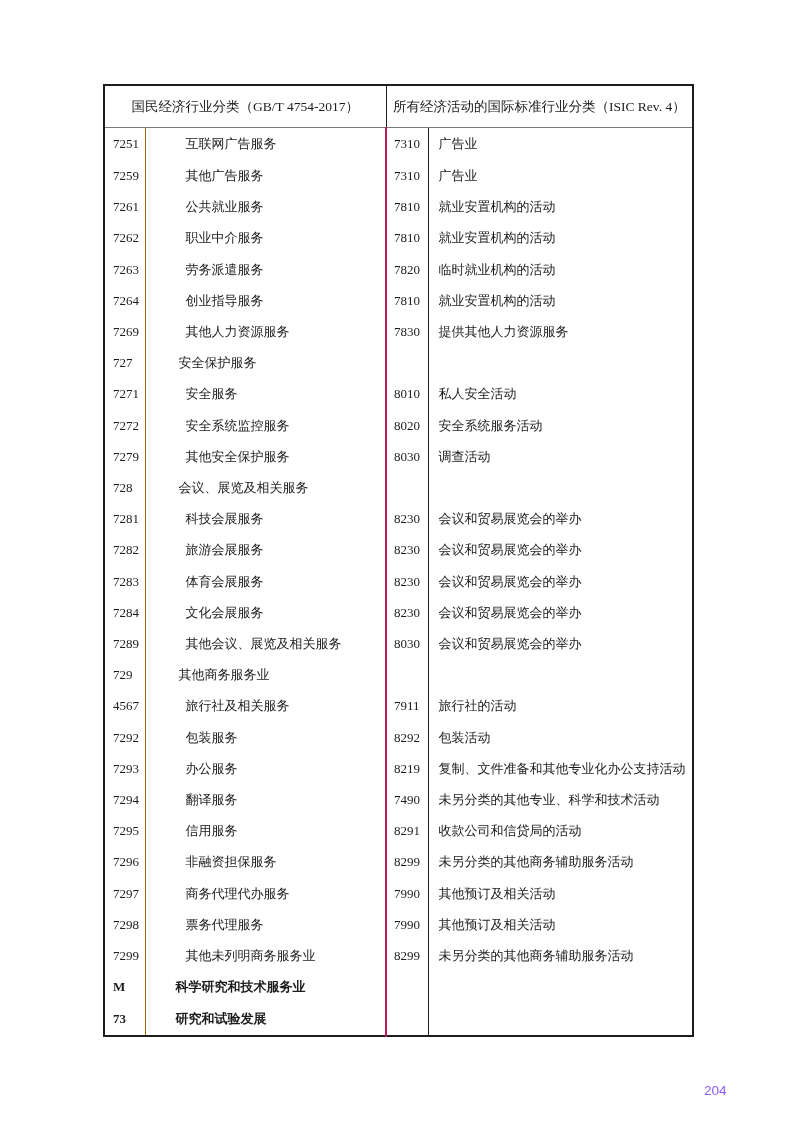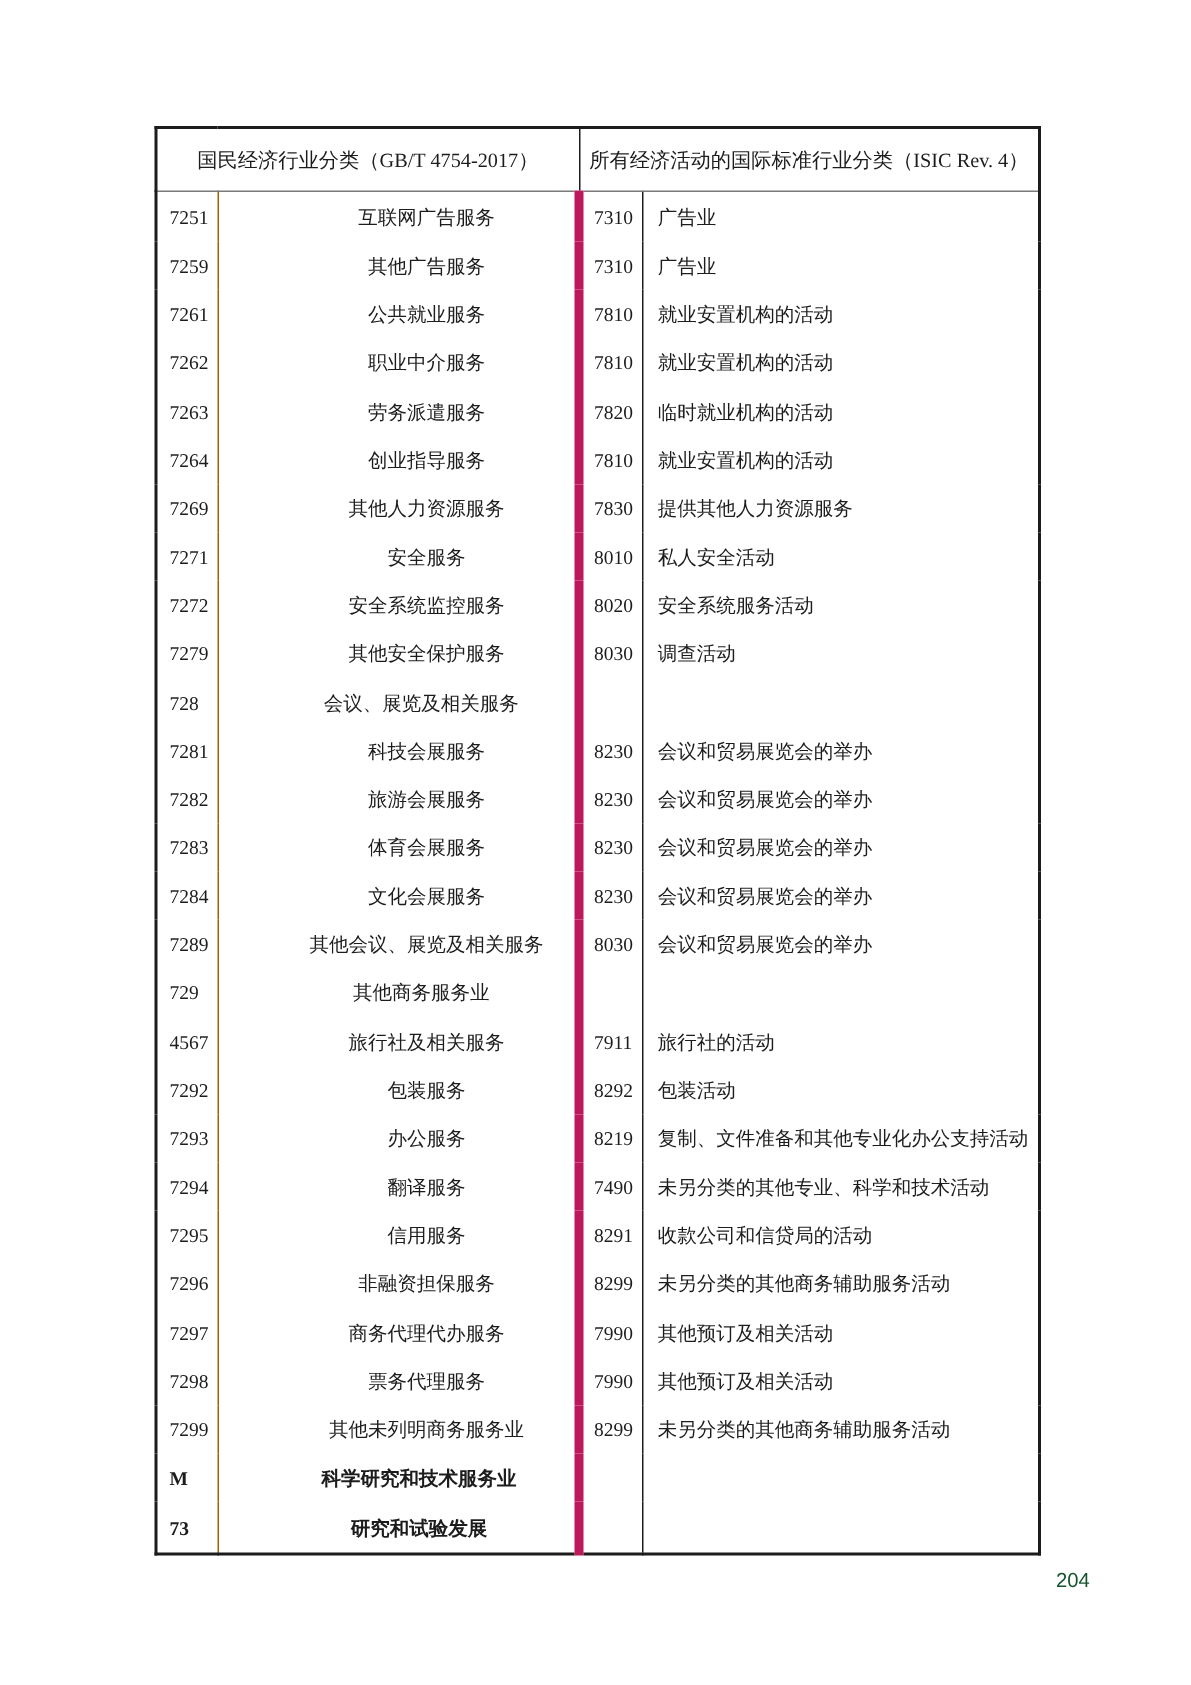--- a/index.html
+++ b/index.html
@@ -38,35 +38,35 @@
 
   tbody td {
     padding: 0;
     font-size: 13px;
     vertical-align: middle;
     white-space: nowrap;
     overflow: hidden;
     line-height: 1;
   }
   td.c1 { border-right: 1px solid #a16207; padding-left: 8px; }
-  td.c2 { border-right: 6px solid #be185d; text-align: center; }
+  td.c2 { border-right: 2px solid #be185d; }
   td.c3 { border-right: 1px solid #1c1c1c; padding-left: 7px; }
   td.c4 { padding-left: 10px; }
   td.lvl1 { padding-left: 30px; }
   td.lvl2 { padding-left: 33px; }
   td.lvl3 { padding-left: 40px; }
   tr.bold td { font-weight: bold; }
 
   .pagenum {
     position: absolute;
-    top: 1046px;
+    top: 1083px;
     left: 704px;
     font-family: "Liberation Sans", "DejaVu Sans", sans-serif;
     font-size: 13.5px;
-    color: #14532d;
+    color: #8b5cf6;
   }
 </style>
 </head>
 <body>
 
 <div class="page">
 
   <table class="cmp">
     <colgroup>
       <col class="w1">
@@ -117,20 +117,26 @@
           <td class="c3">7810</td>
           <td class="c4">就业安置机构的活动</td>
         </tr>
         <tr>
           <td class="c1">7269</td>
           <td class="c2 lvl3">其他人力资源服务</td>
           <td class="c3">7830</td>
           <td class="c4">提供其他人力资源服务</td>
         </tr>
         <tr>
+          <td class="c1">727</td>
+          <td class="c2 lvl2">安全保护服务</td>
+          <td class="c3"></td>
+          <td class="c4"></td>
+        </tr>
+        <tr>
           <td class="c1">7271</td>
           <td class="c2 lvl3">安全服务</td>
           <td class="c3">8010</td>
           <td class="c4">私人安全活动</td>
         </tr>
         <tr>
           <td class="c1">7272</td>
           <td class="c2 lvl3">安全系统监控服务</td>
           <td class="c3">8020</td>
           <td class="c4">安全系统服务活动</td>

